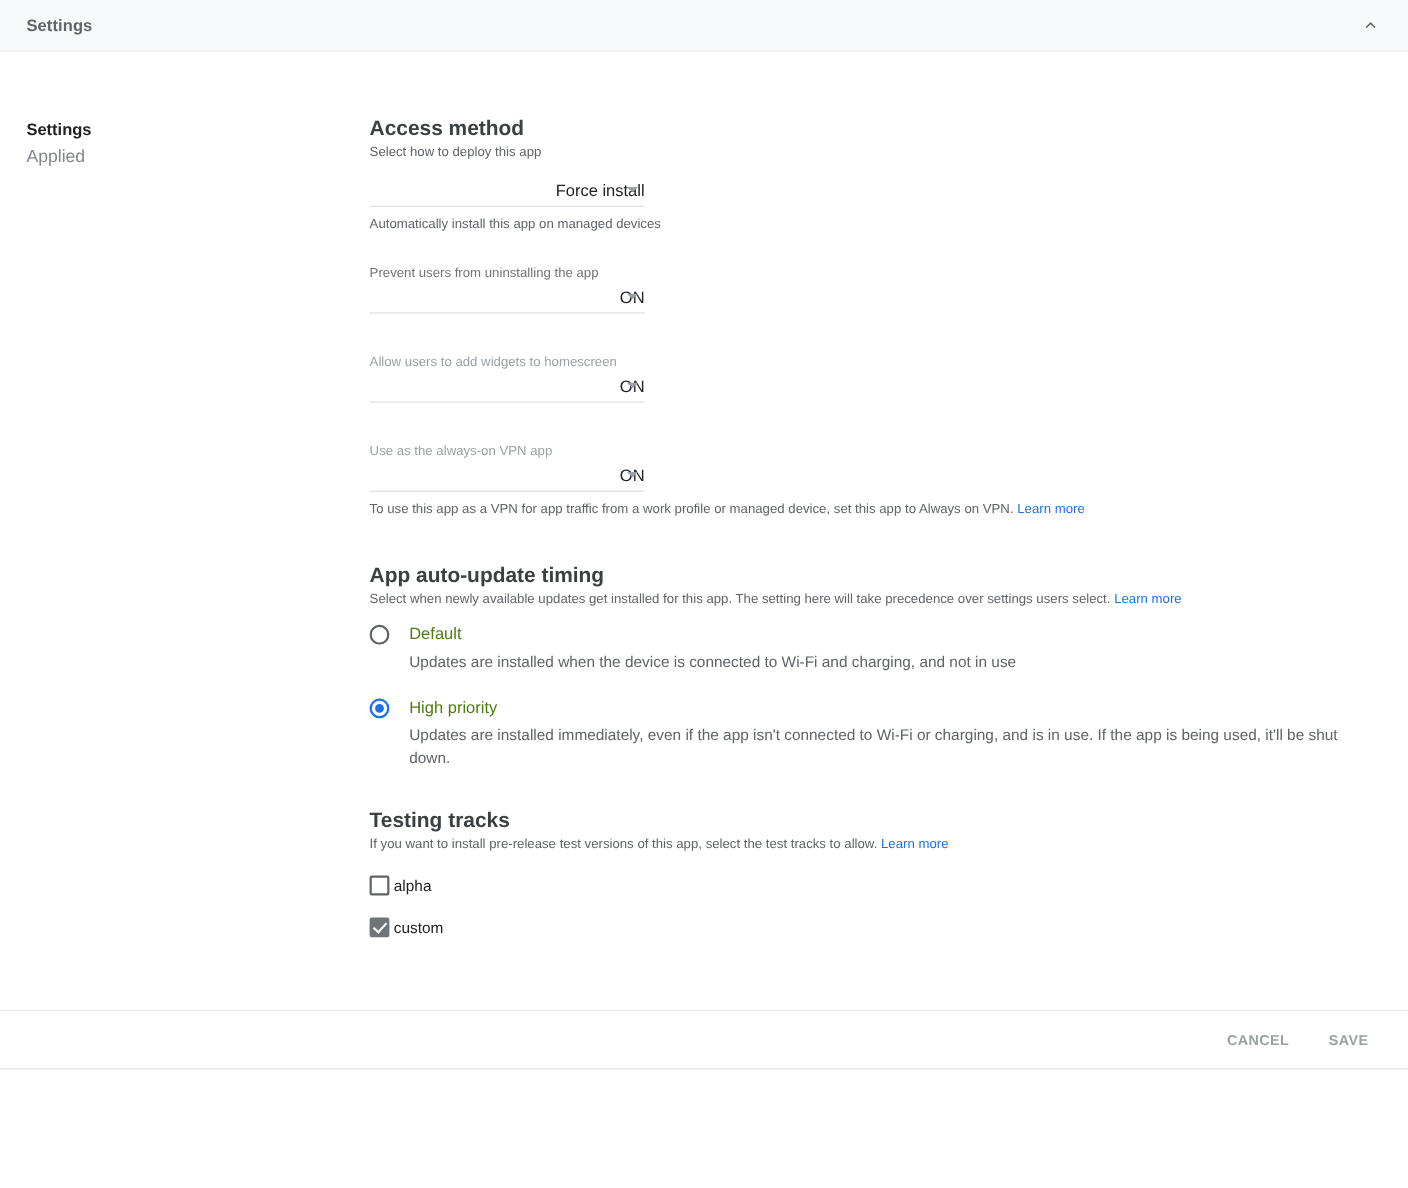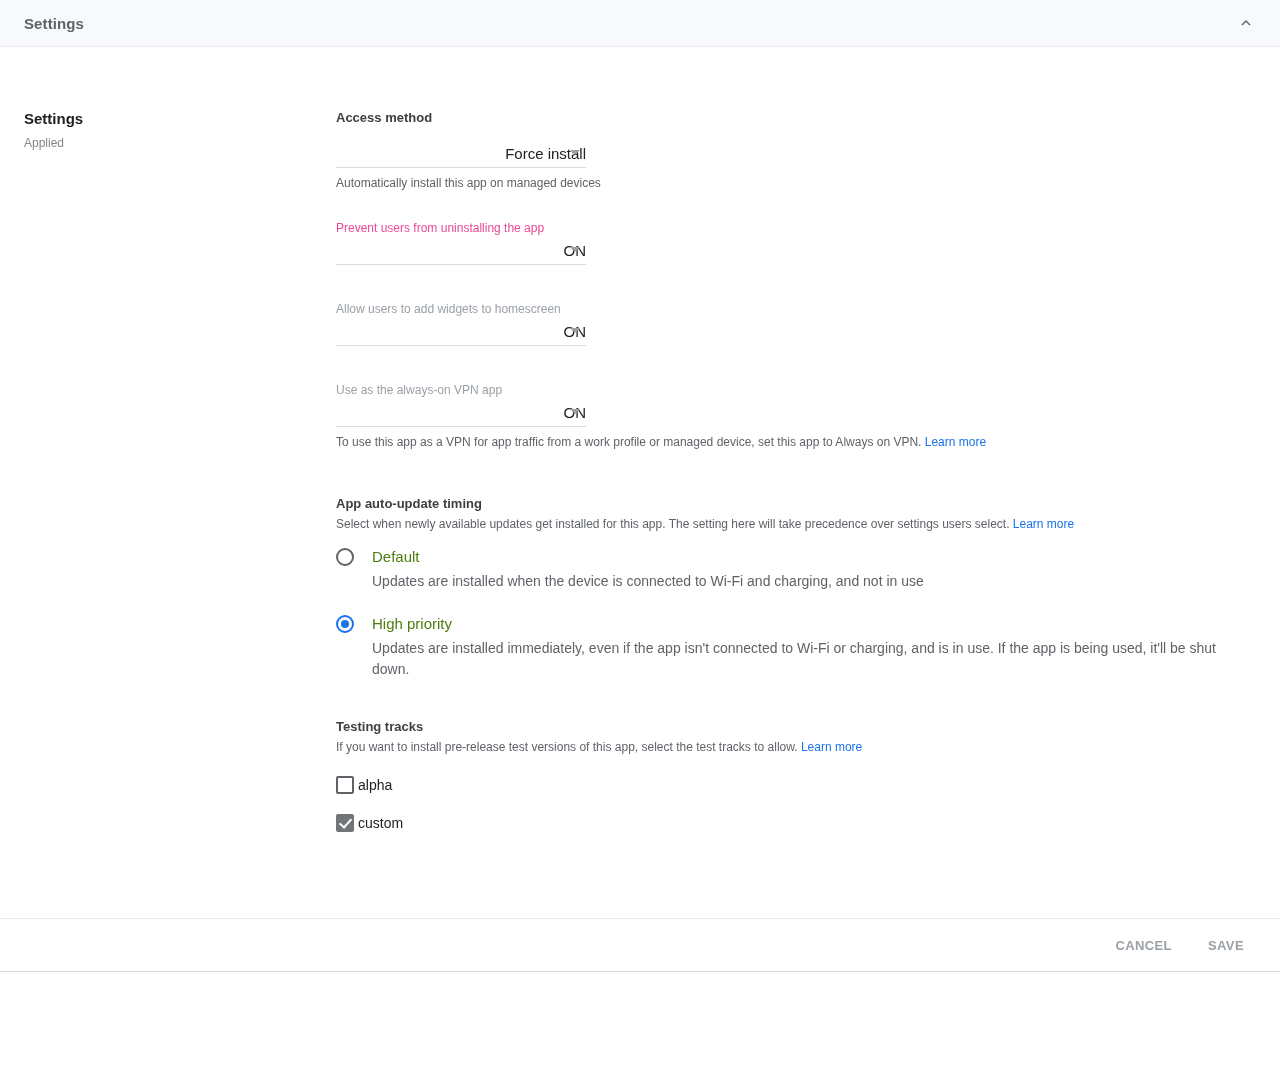--- a/index.html
+++ b/index.html
@@ -73,54 +73,54 @@
     box-sizing: border-box;
   }
   .side-title {
     font-size: 15px;
     font-weight: bold;
     color: #202124;
     line-height: 20px;
   }
   .side-sub {
     margin-top: 6px;
-    font-size: 12px;
+    font-size: 16px;
     color: #80868b;
     line-height: 16px;
   }
 
   .main-col {
     flex: 1 1 auto;
     padding-top: 46px;
     padding-right: 30px;
     box-sizing: border-box;
   }
 
   .section-title {
-    font-size: 13px;
+    font-size: 19px;
     font-weight: bold;
     color: #3c4043;
     line-height: 18px;
   }
   .section-sub {
     margin-top: 3px;
     font-size: 12px;
     color: #5f6368;
     line-height: 17px;
   }
 
   
   .field {
     position: relative;
     width: 250px;
     margin-top: 14px;
   }
   .field-label {
     font-size: 12px;
-    color: #ec4899;
+    color: #737373;
     line-height: 16px;
     margin-bottom: 2px;
   }
   .field-label.muted { color: #9aa0a6; }
   .select-row {
     position: relative;
     height: 26px;
     border-bottom: 1px solid #dadce0;
     display: flex;
     align-items: center;
@@ -291,20 +291,21 @@
 
     <div class="side-col">
       <div class="side-title">Settings</div>
       <div class="side-sub">Applied</div>
     </div>
 
     <div class="main-col">
 
       <div>
         <div class="section-title">Access method</div>
+        <div class="section-sub">Select how to deploy this app</div>
 
         <div class="field">
           <div class="select-row">
             <span class="select-value">Force install</span>
             <span class="select-arrow"></span>
           </div>
         </div>
         <div class="field-help">Automatically install this app on managed devices</div>
       </div>
 

